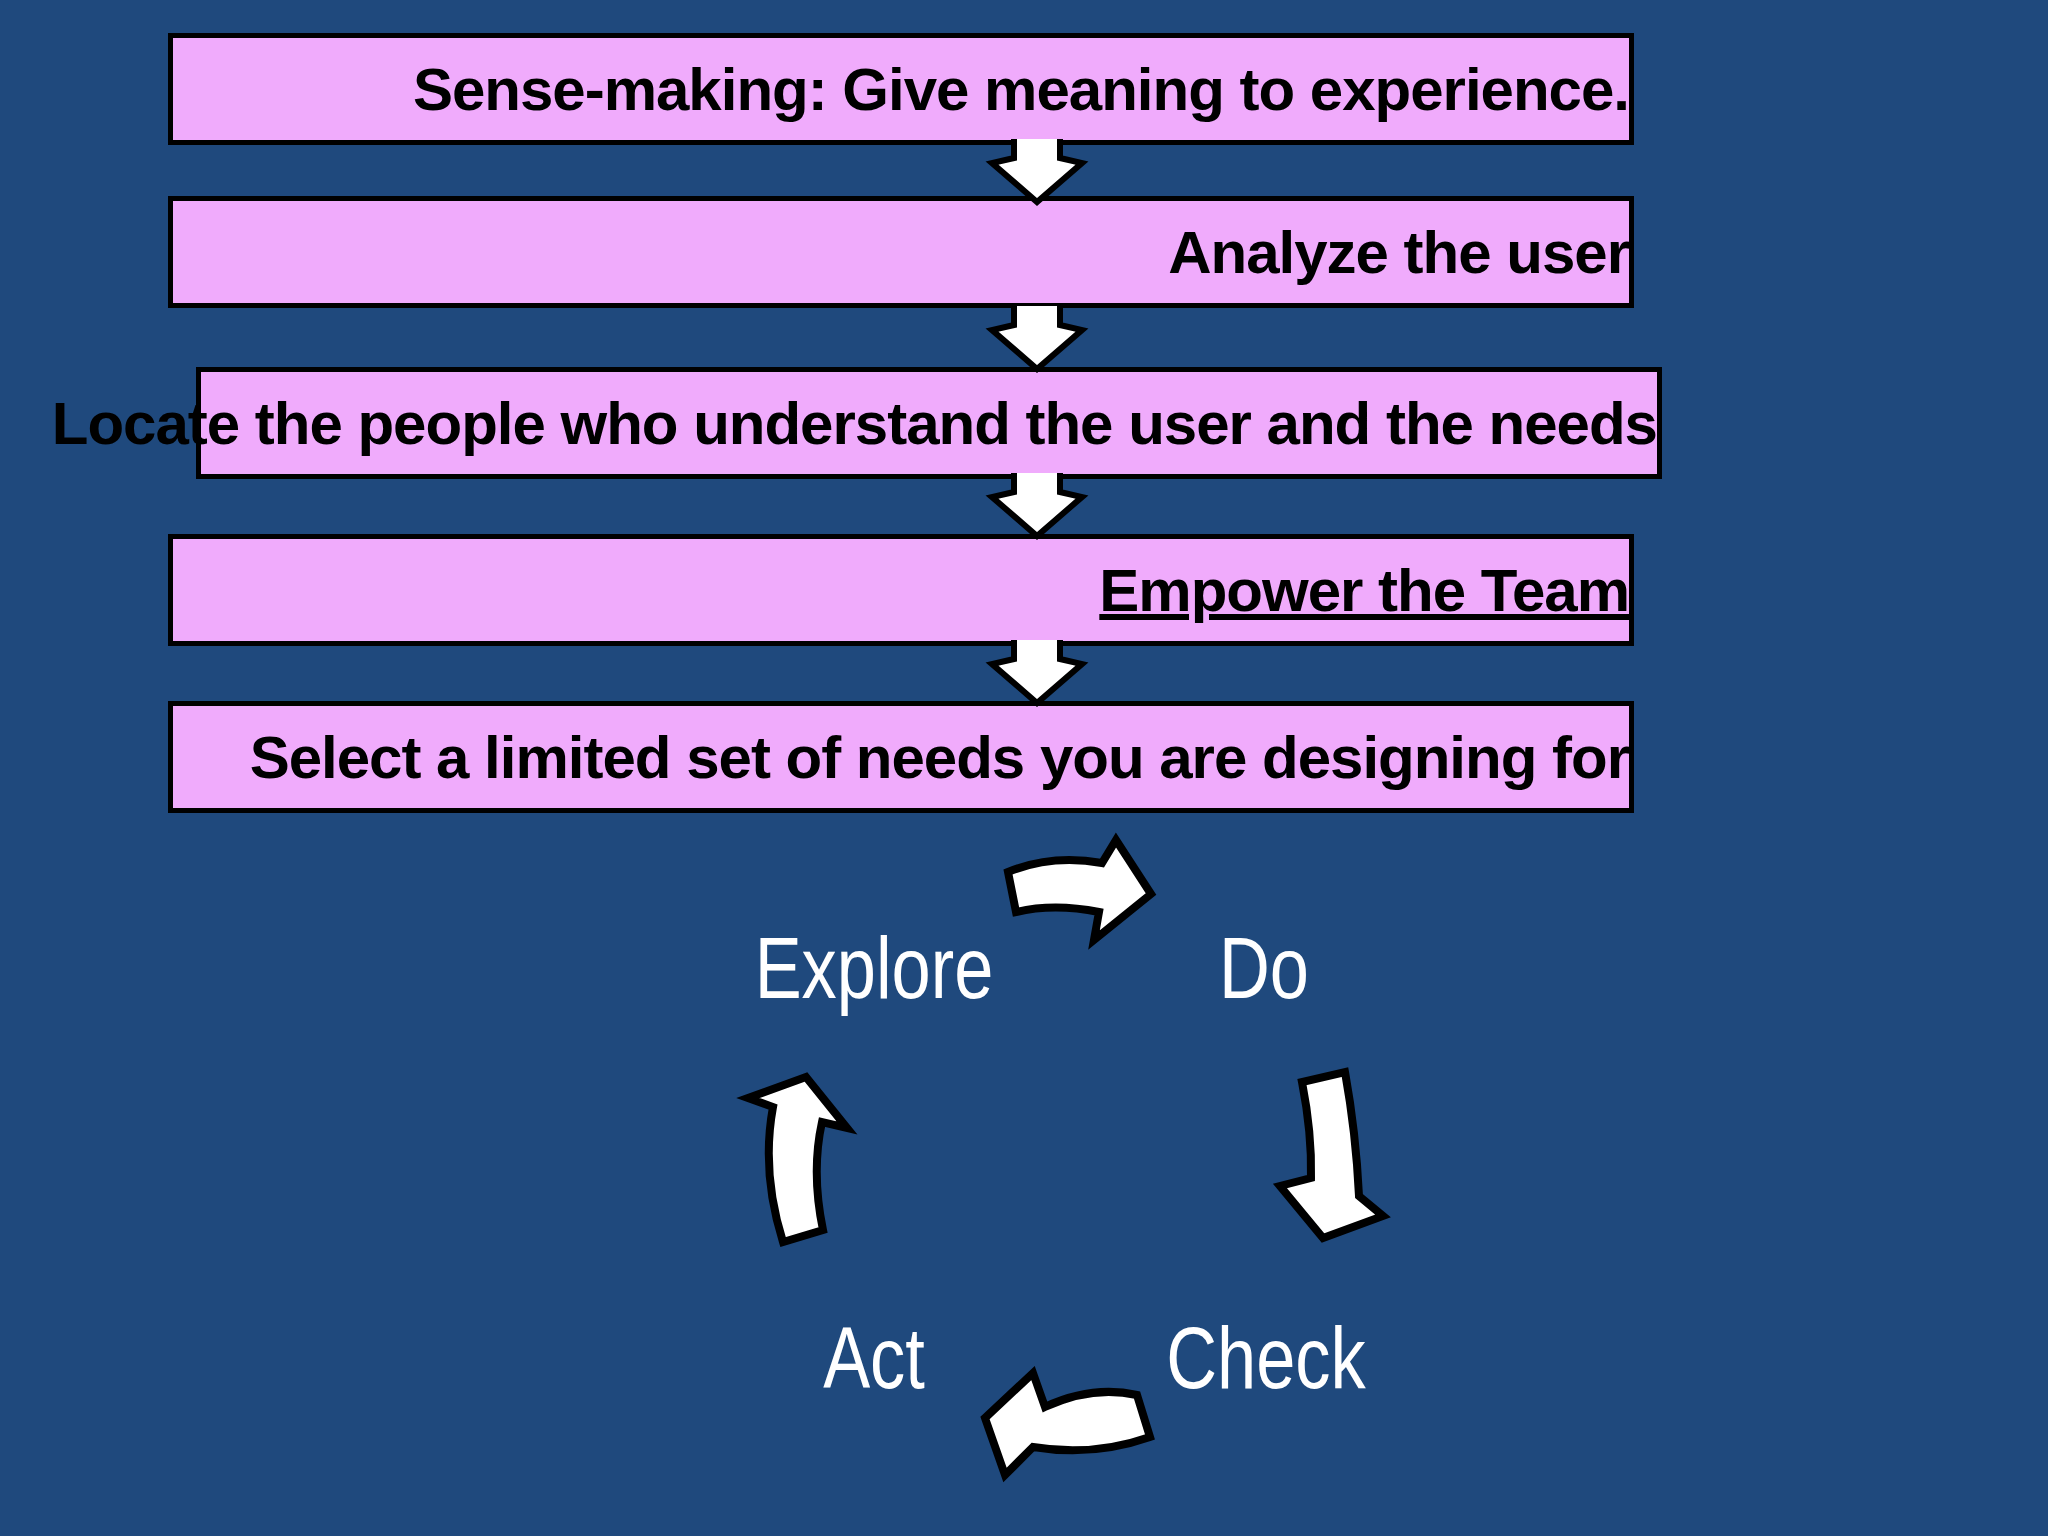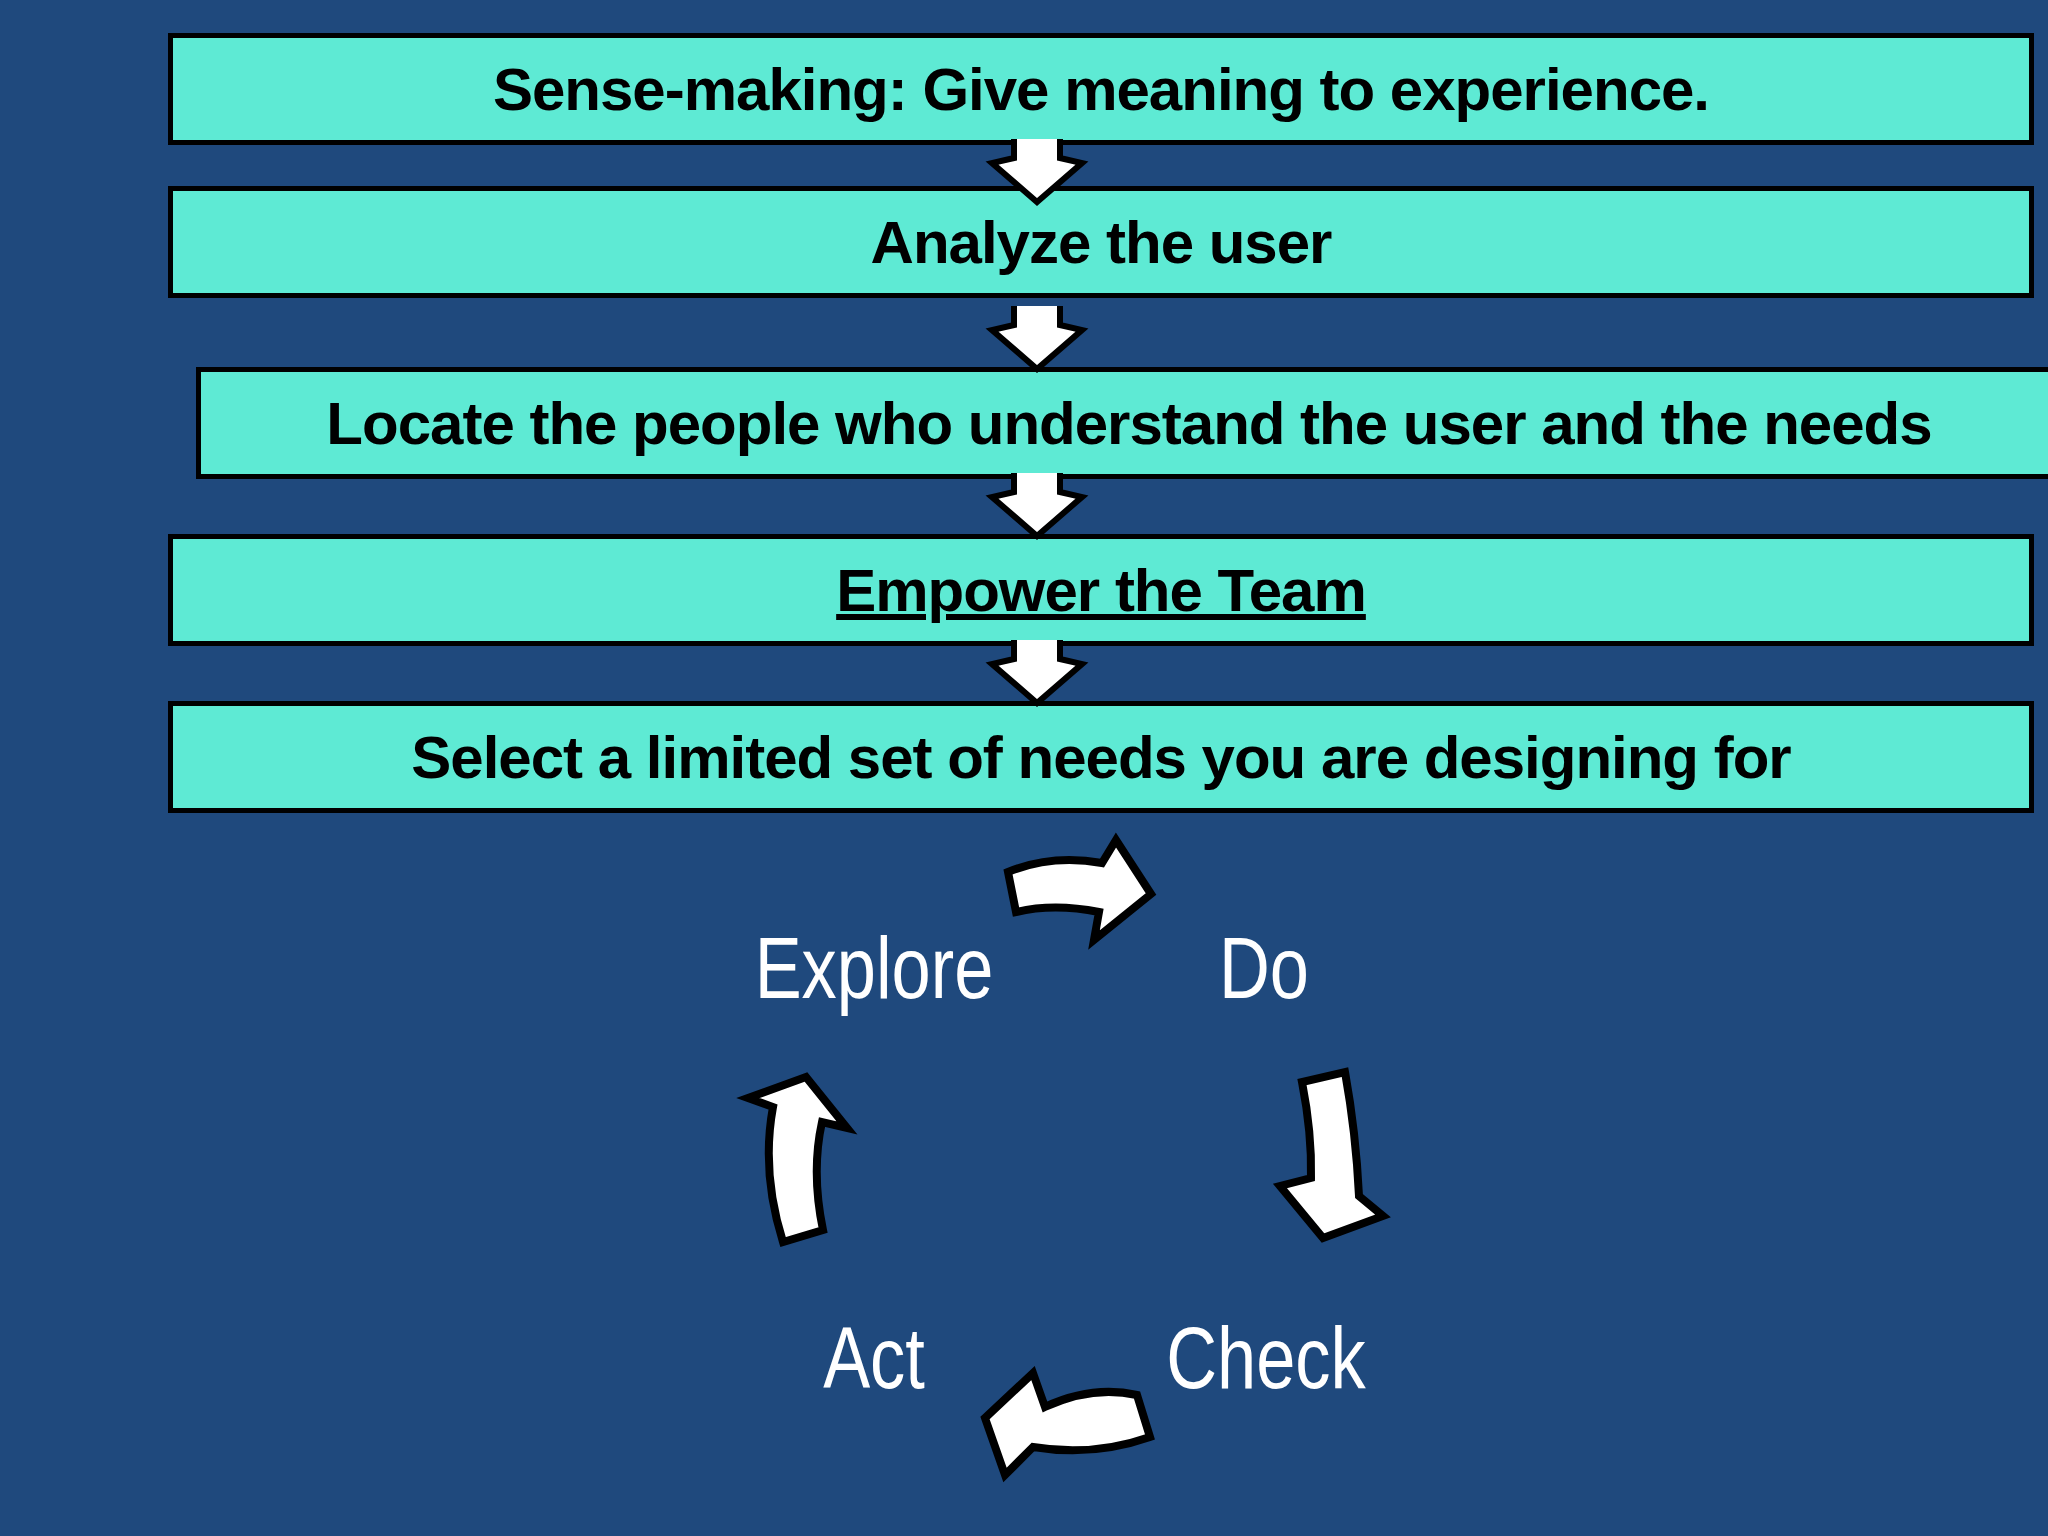--- a/index.html
+++ b/index.html
@@ -9,39 +9,39 @@
   }
   .stage {
     position: relative;
     width: 2048px; height: 1536px;
     background: #1F497D;
     font-family: "Liberation Sans", sans-serif;
   }
   .flow-box {
     position: absolute;
     left: 168px;
-    width: 1866px;
+    width: 1466px;
     height: 112px;
-    background: #5eead4;
+    background: #f0abfc;
     border: 5px solid #000000;
     box-sizing: border-box;
     display: flex;
     align-items: center;
-    justify-content: center;
+    justify-content: flex-end;
     z-index: 1;
   }
   .flow-box .label {
     font-size: 60px;
     font-weight: 700;
     color: #000000;
     white-space: nowrap;
     letter-spacing: -1px;
   }
   .box1 { top: 33px; }
-  .box2 { top: 186px; }
+  .box2 { top: 196px; }
   .box3 { top: 367px; margin-left: 28px; }
   .box4 { top: 534px; text-decoration: underline; }
   .box5 { top: 701px; }
 
   svg.overlay {
     position: absolute;
     left: 0; top: 0;
     width: 2048px; height: 1536px;
     z-index: 5;
     pointer-events: none;

